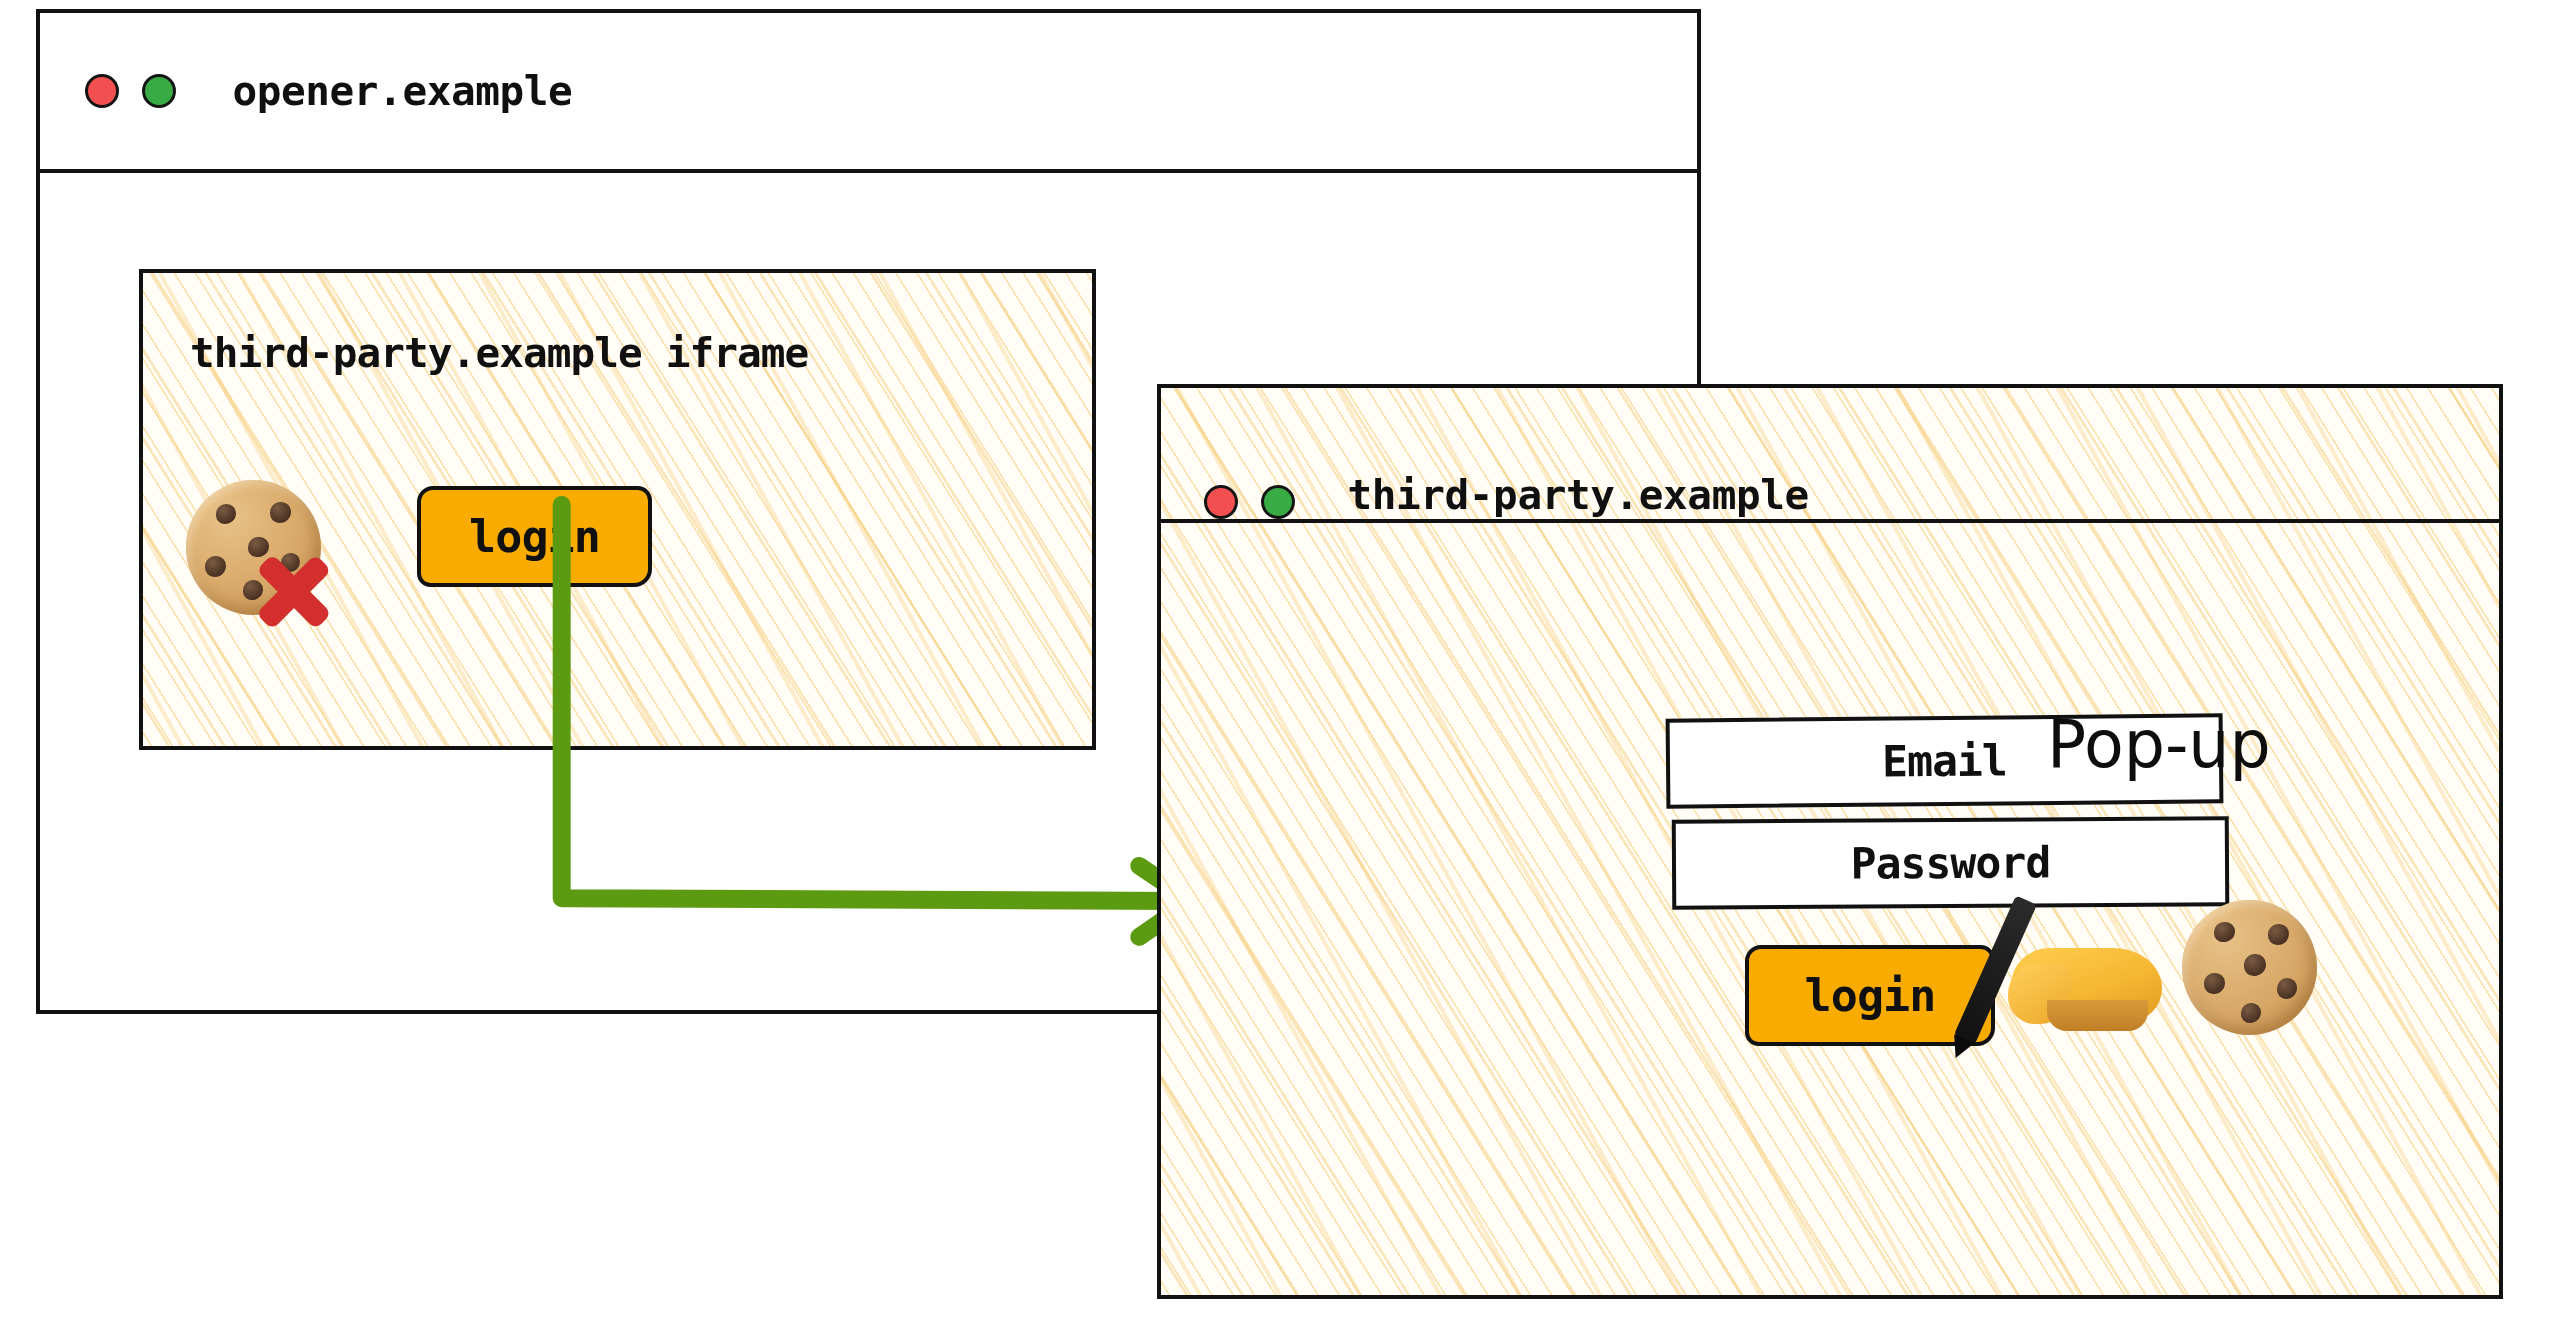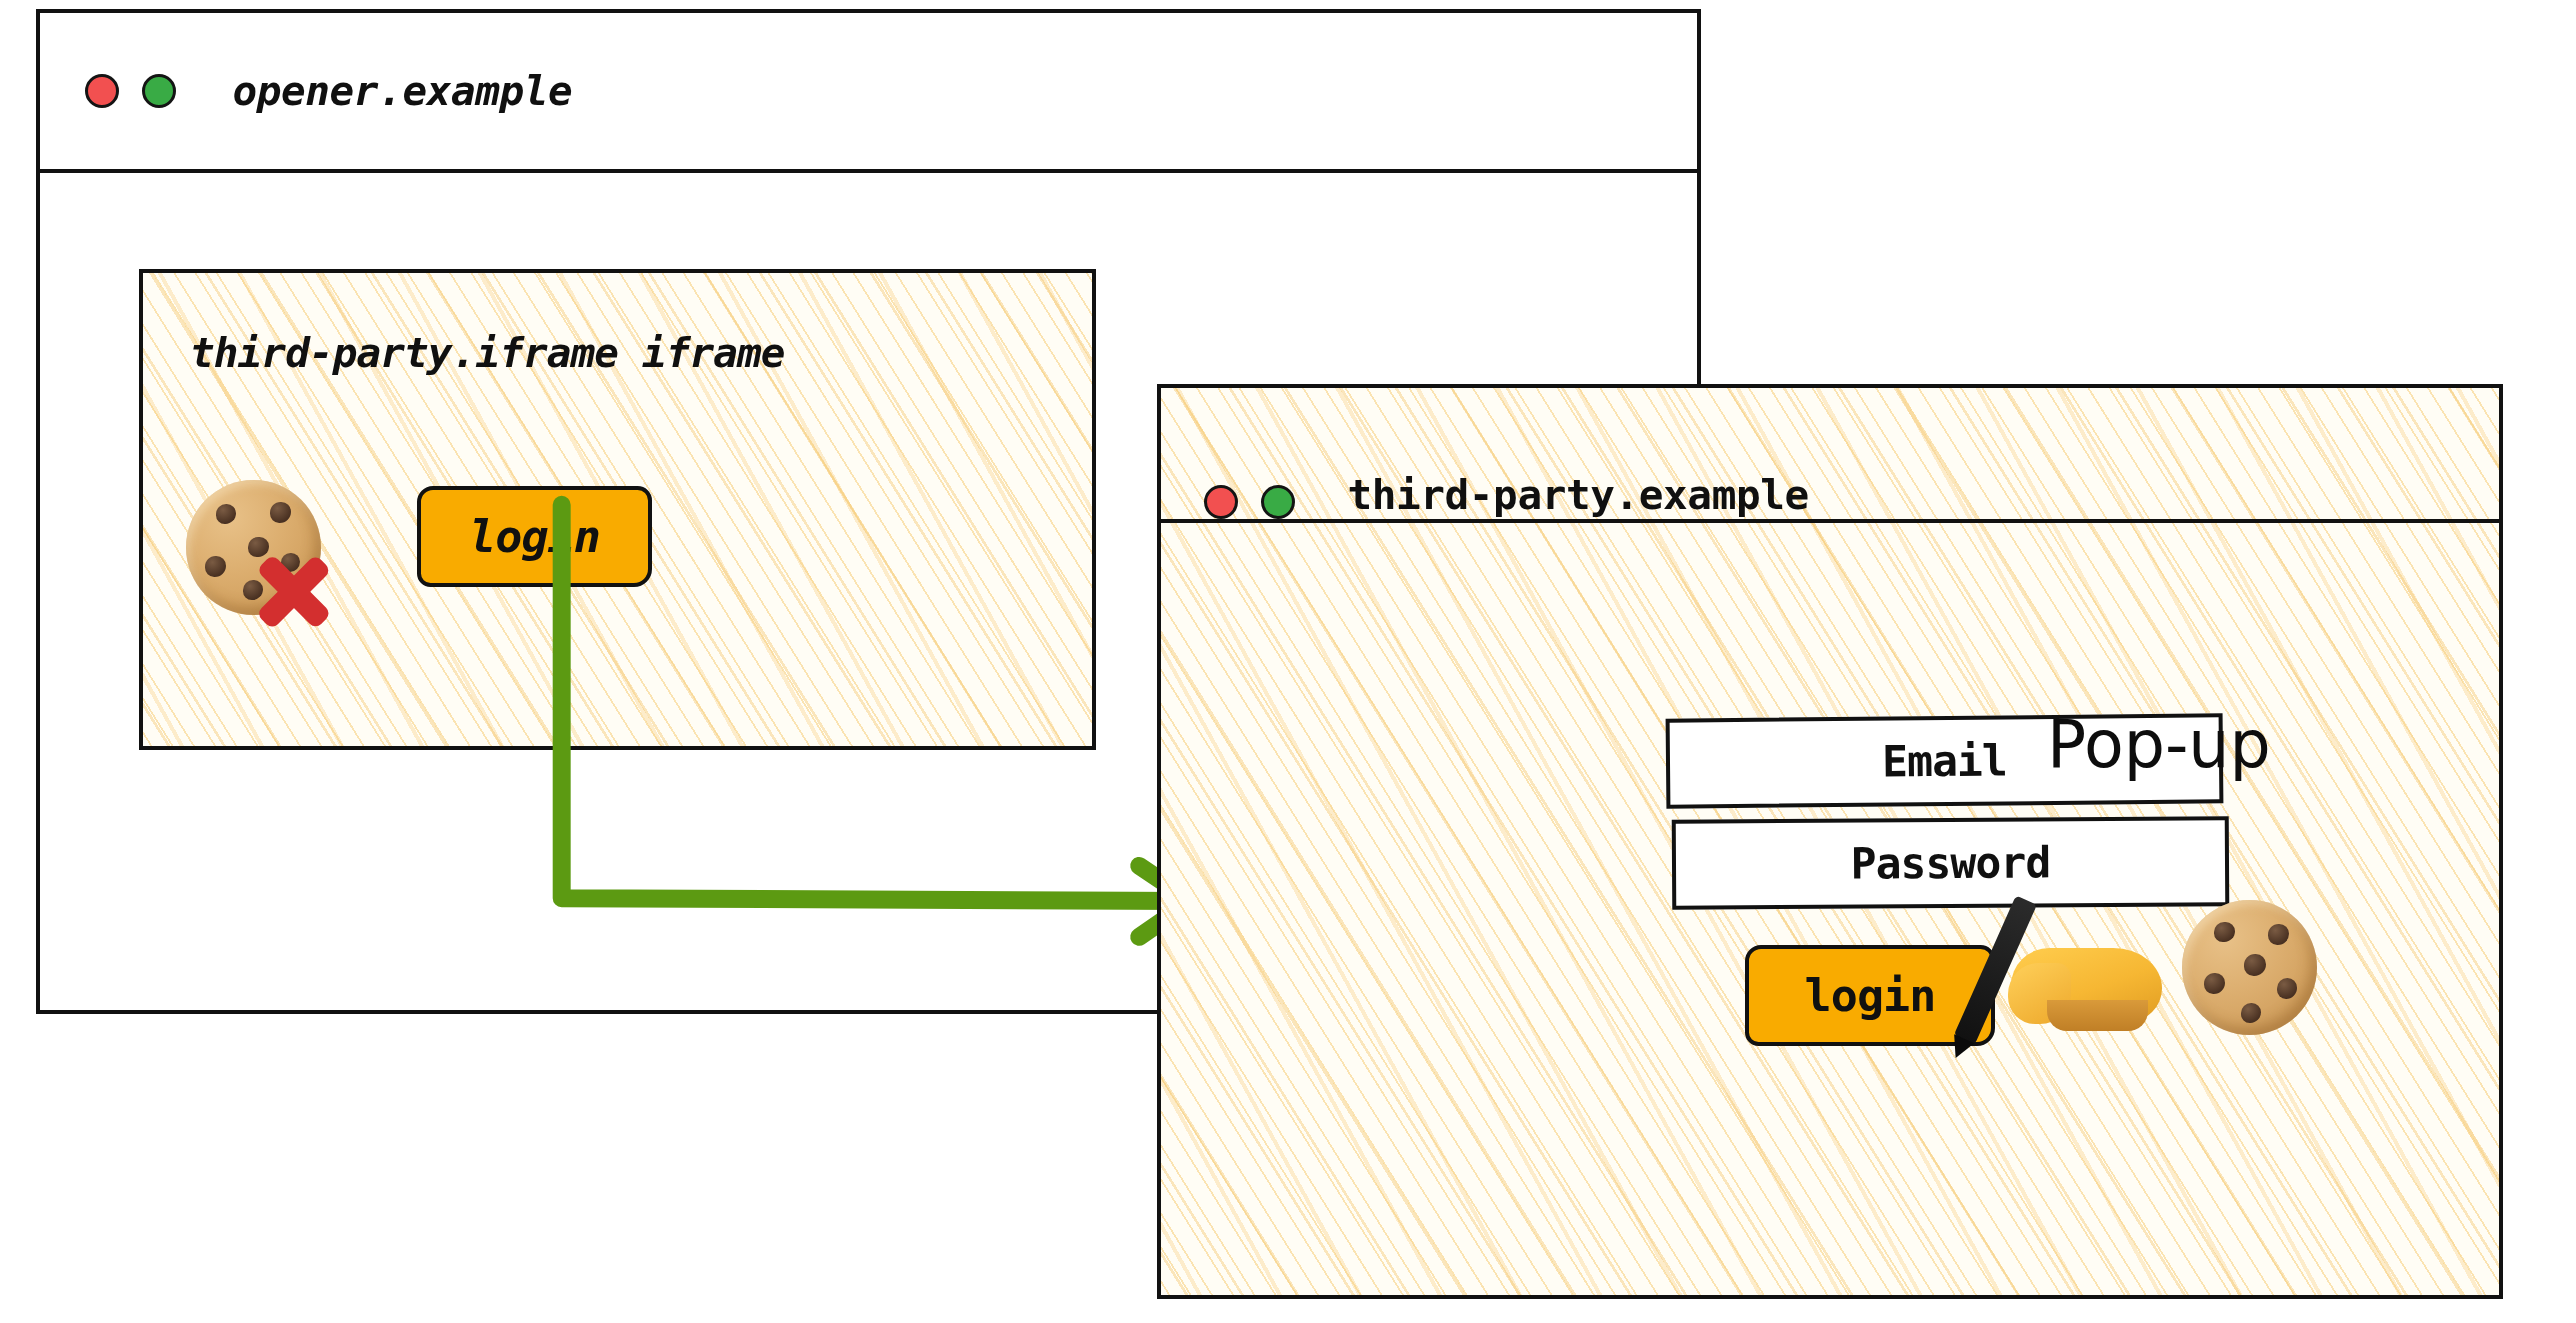--- a/index.html
+++ b/index.html
@@ -73,21 +73,20 @@
   
   #opener-window {
     position: absolute;
     left: 36px;
     top: 9px;
     width: 1665px;
     height: 1005px;
     background: #ffffff;
     box-sizing: border-box;
     z-index: 2;
-    font-style: italic;
   }
   #opener-titlebar {
     position: absolute;
     left: 0; top: 0;
     width: 100%;
     height: 160px;
     box-sizing: border-box;
     border-bottom: 4.5px solid #111111;
     display: flex;
     align-items: center;
@@ -327,21 +326,21 @@
   <div id="opener-titlebar">
     <div class="dots">
       <span class="dot red"></span>
       <span class="dot green"></span>
     </div>
     <span class="titlebar-text">opener.example</span>
   </div>
 
   <div id="iframe-box" class="sketch-border hatch">
 
-    <span id="iframe-title">third-party.iframe iframe</span>
+    <span id="iframe-title">third-party.example iframe</span>
 
     <div id="iframe-cookie-blocked">
       <div class="cookie" style="left:0;top:0;width:135px;height:135px;position:absolute;">
         <i style="left:22%;top:18%;width:20px;height:20px;"></i>
         <i style="left:62%;top:16%;width:21.6px;height:21.6px;"></i>
         <i style="left:46%;top:42%;width:20.7px;height:20.7px;"></i>
         <i style="left:14%;top:56%;width:21.6px;height:21.6px;"></i>
         <i style="left:70%;top:54%;width:19px;height:19px;"></i>
         <i style="left:42%;top:74%;width:20px;height:20px;"></i>
       </div>

